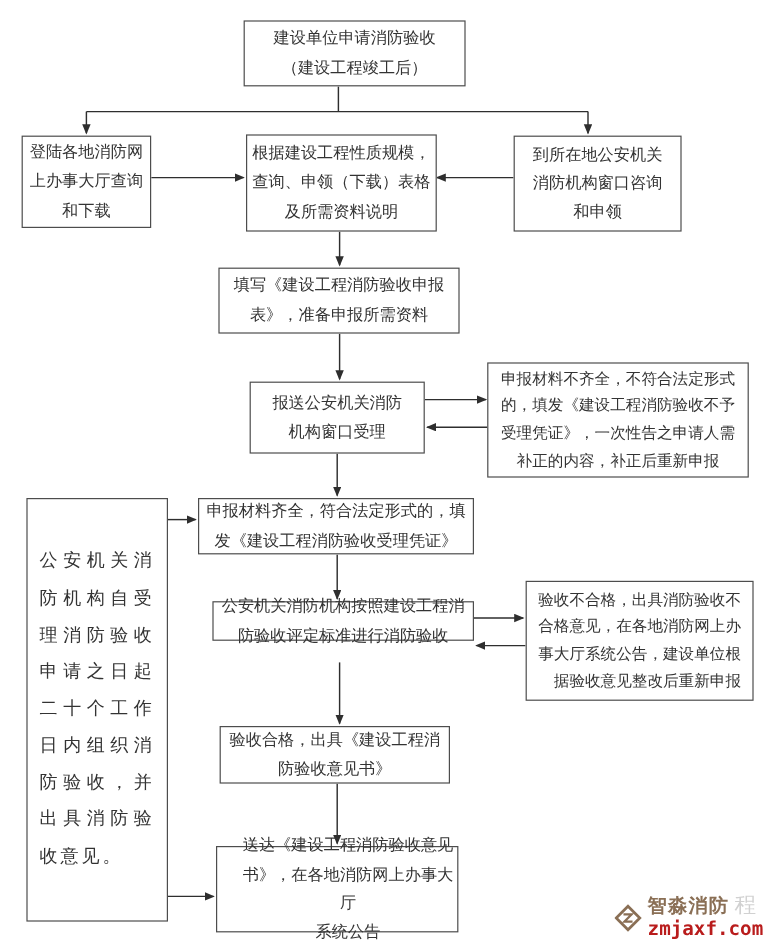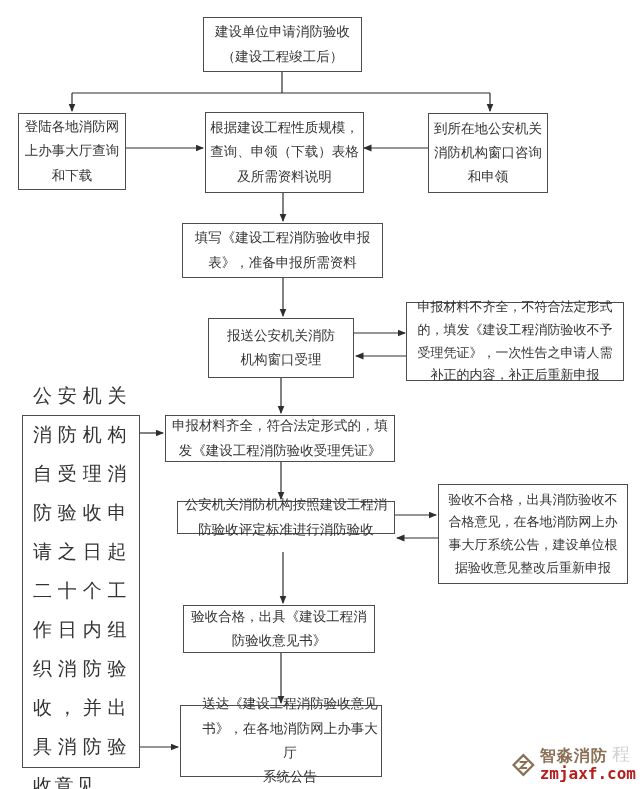--- a/index.html
+++ b/index.html
@@ -11,21 +11,21 @@
   .node{
     position:absolute;box-sizing:border-box;
     border:1px solid #4d4d4d;background:#ffffff;
     display:flex;align-items:center;justify-content:center;
     text-align:center;white-space:pre-line;
     color:#333333;font-size:13.5px;line-height:1.8;
     padding:2px 3px;
   }
   .node.tight{line-height:1.75;font-size:13px;padding:1px 2px;}
   .node.note{
-    font-size:19px;line-height:2.05;letter-spacing:2.5px;
+    font-size:15px;line-height:2.05;letter-spacing:2.5px;
     text-align:justify;padding:20px 10px;white-space:normal;
   }
   svg.wires{position:absolute;left:0;top:0;pointer-events:none;}
   .wm{
     position:absolute;left:512px;top:744px;width:124px;height:42px;
     display:flex;align-items:center;gap:5px;
   }
   .wm .txt{display:flex;flex-direction:column;line-height:1.1;}
   .wm .brand{font-size:16px;font-weight:bold;color:#8a6f55;
     font-family:"Liberation Sans","DejaVu Sans",sans-serif;letter-spacing:1px;}
@@ -62,53 +62,53 @@
       <path d="M140,433 L163,433" marker-end="url(#arr)"></path>
       <path d="M281,462 L281,499" marker-end="url(#arr)"></path>
       <path d="M395,515 L436,515" marker-end="url(#arr)"></path>
       <path d="M438,538 L397,538" marker-end="url(#arr)"></path>
       <path d="M283,552 L283,603" marker-end="url(#arr)"></path>
       <path d="M281,653 L281,703" marker-end="url(#arr)"></path>
       <path d="M140,747 L178,747" marker-end="url(#arr)"></path>
     </g>
   </svg>
 
-  <div class="node" style="left:203px;top:17px;width:159px;height:55px;">建设单位申请消防验收
+  <div class="node" style="left:203px;top:17px;width:185px;height:55px;">建设单位申请消防验收
 （建设工程竣工后）</div>
 
   <div class="node" style="left:18px;top:113px;width:108px;height:77px;">登陆各地消防网
 上办事大厅查询
 和下载</div>
 
   <div class="node" style="left:205px;top:112px;width:159px;height:81px;">根据建设工程性质规模，
 查询、申领（下载）表格
 及所需资料说明</div>
 
-  <div class="node" style="left:428px;top:113px;width:120px;height:80px;">到所在地公安机关
+  <div class="node" style="left:428px;top:113px;width:140px;height:80px;">到所在地公安机关
 消防机构窗口咨询
 和申领</div>
 
   <div class="node" style="left:182px;top:223px;width:201px;height:55px;">填写《建设工程消防验收申报
 表》，准备申报所需资料</div>
 
   <div class="node" style="left:208px;top:318px;width:146px;height:60px;">报送公安机关消防
 机构窗口受理</div>
 
-  <div class="node tight" style="left:406px;top:302px;width:218px;height:79px;">申报材料不齐全，不符合法定形式
+  <div class="node tight" style="left:406px;top:302px;width:218px;height:96px;">申报材料不齐全，不符合法定形式
 的，填发《建设工程消防验收不予
 受理凭证》，一次性告之申请人需
 补正的内容，补正后重新申报</div>
 
   <div class="node" style="left:165px;top:415px;width:230px;height:47px;">申报材料齐全，符合法定形式的，填
 发《建设工程消防验收受理凭证》</div>
 
   <div class="node" style="left:177px;top:501px;width:218px;height:33px;">公安机关消防机构按照建设工程消
 防验收评定标准进行消防验收</div>
 
-  <div class="node tight" style="left:438px;top:484px;width:190px;height:100px;">验收不合格，出具消防验收不
+  <div class="node tight" style="left:438px;top:484px;width:190px;height:100px;text-align:right;">验收不合格，出具消防验收不
 合格意见，在各地消防网上办
 事大厅系统公告，建设单位根
 据验收意见整改后重新申报</div>
 
   <div class="node" style="left:183px;top:605px;width:192px;height:48px;">验收合格，出具《建设工程消
 防验收意见书》</div>
 
   <div class="node" style="left:180px;top:705px;width:202px;height:72px;padding-left:21px;">送达《建设工程消防验收意见
 书》，在各地消防网上办事大厅
 系统公告</div>

